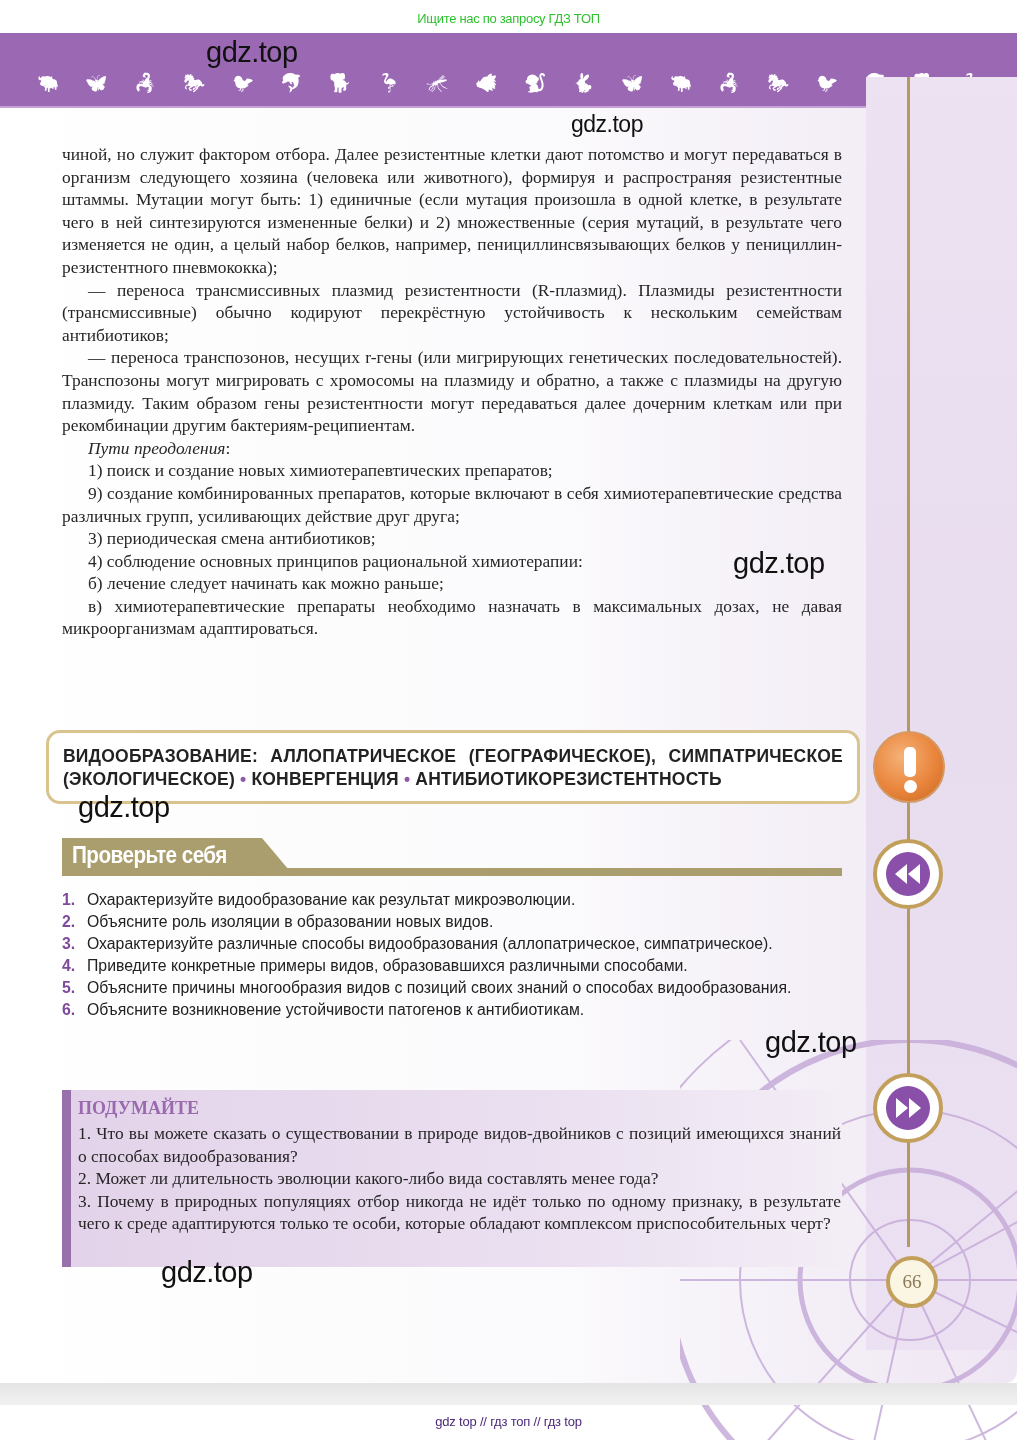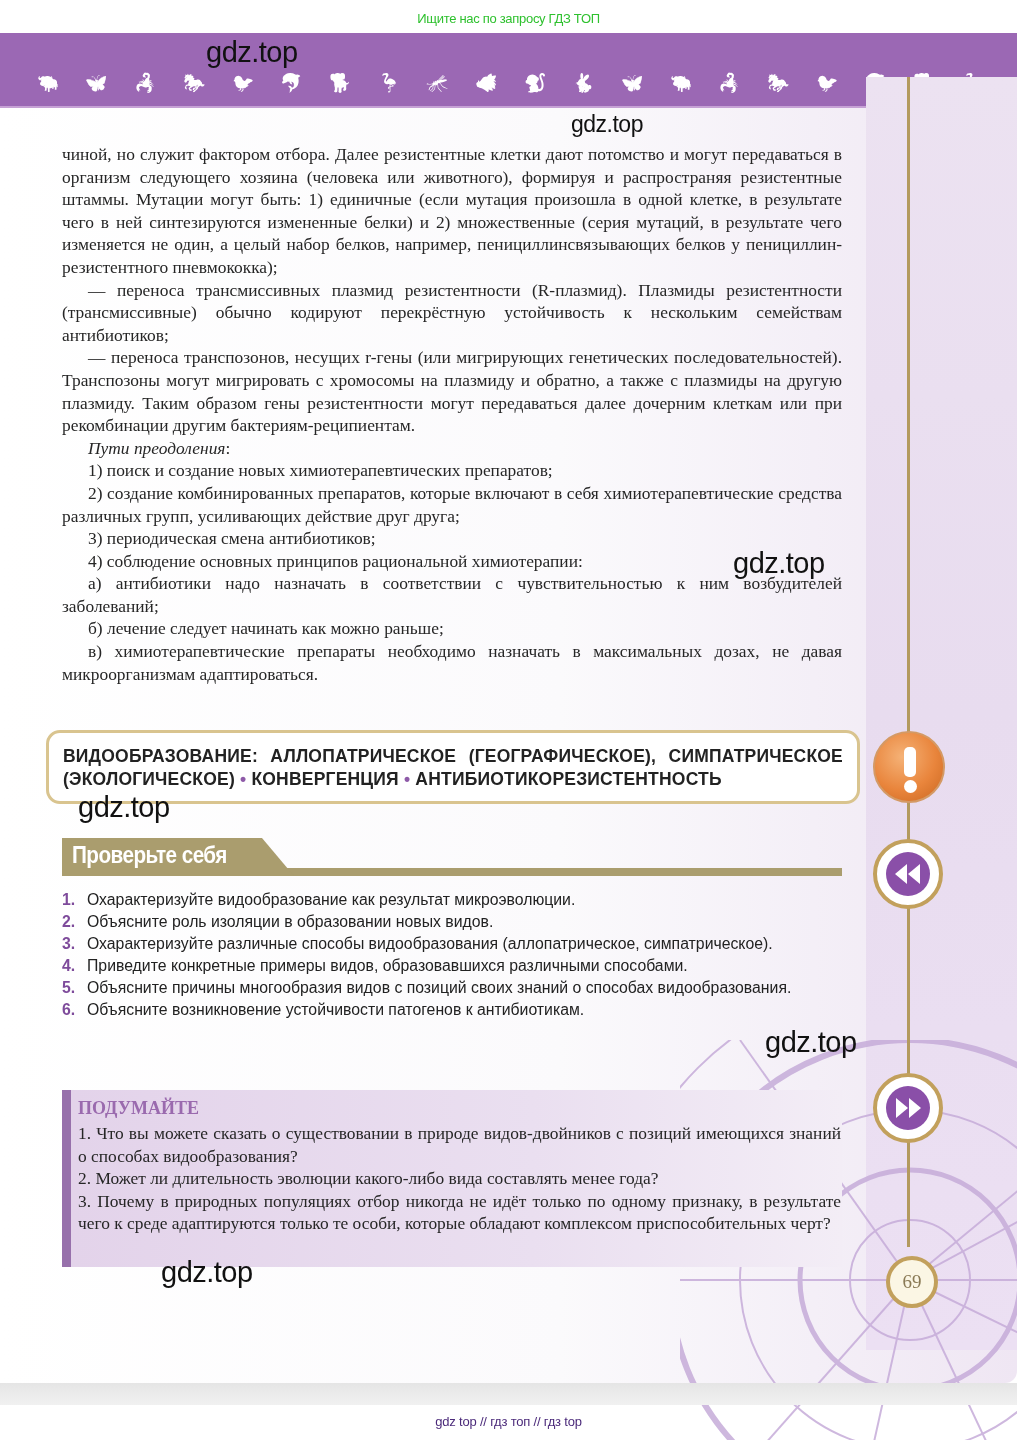--- a/index.html
+++ b/index.html
@@ -132,24 +132,23 @@
 
 <div class="watermark" style="left:206px; top:36px;">gdz.top</div>
 <div class="watermark sm" style="left:571px; top:111px;">gdz.top</div>
 
 <div class="body-text" style="top:143px;">
   <p>чиной, но служит фактором отбора. Далее резистентные клетки дают потомство и могут передаваться в организм следующего хозяина (человека или животного), формируя и рас­пространяя резистентные штаммы. Мутации могут быть: 1) единичные (если мутация произошла в одной клетке, в результате чего в ней синтезируются измененные белки) и 2) множественные (серия мутаций, в результате чего изменяется не один, а целый набор белков, например, пенициллинсвязывающих белков у пенициллин-резистентного пнев­мококка);</p>
   <p class="ind">— переноса трансмиссивных плазмид резистентности (R-плазмид). Плазмиды рези­стентности (трансмиссивные) обычно кодируют перекрёстную устойчивость к несколь­ким семействам антибиотиков;</p>
   <p class="ind">— переноса транспозонов, несущих r-гены (или мигрирующих генетических последо­вательностей). Транспозоны могут мигрировать с хромосомы на плазмиду и обратно, а также с плазмиды на другую плазмиду. Таким образом гены резистентности могут пере­даваться далее дочерним клеткам или при рекомбинации другим бактериям-реципиентам.</p>
   <p class="ind"><span class="italic">Пути преодоления</span><span>:</span></p>
   <p class="ind">1) поиск и создание новых химиотерапевтических препаратов;</p>
-  <p class="ind">2) создание комбинированных препаратов, которые включают в себя химиотерапевти­ческие средства различных групп, усиливающих действие друг друга;</p>
+  <p class="ind">9) создание комбинированных препаратов, которые включают в себя химиотерапевти­ческие средства различных групп, усиливающих действие друг друга;</p>
   <p class="ind">3) периодическая смена антибиотиков;</p>
   <p class="ind">4) соблюдение основных принципов рациональной химиотерапии:</p>
-  <p class="ind">а) антибиотики надо назначать в соответствии с чувствительностью к ним возбудите­лей заболеваний;</p>
   <p class="ind">б) лечение следует начинать как можно раньше;</p>
   <p class="ind">в) химиотерапевтические препараты необходимо назначать в максимальных дозах, не давая микроорганизмам адаптироваться.</p>
 </div>
 
 <div class="watermark" style="left:733px; top:547px;">gdz.top</div>
 
 <div class="keywords-box">
   <span>ВИДООБРАЗОВАНИЕ: АЛЛОПАТРИЧЕСКОЕ (ГЕОГРАФИЧЕСКОЕ), СИМПАТРИ­ЧЕСКОЕ (ЭКОЛОГИЧЕСКОЕ)</span><span class="dot"> • </span><span>КОНВЕРГЕНЦИЯ</span><span class="dot"> • </span><span>АНТИБИОТИКОРЕЗИСТЕНТНОСТЬ</span>
 </div>
 
@@ -215,16 +214,16 @@
 
 <div class="think-box">
   <div class="think-title">ПОДУМАЙТЕ</div>
   <div class="think-text">1. Что вы можете сказать о существовании в природе видов-двойников с позиций име­ющихся знаний о способах видообразования?</div>
   <div class="think-text">2. Может ли длительность эволюции какого-либо вида составлять менее года?</div>
   <div class="think-text">3. Почему в природных популяциях отбор никогда не идёт только по одному признаку, в результате чего к среде адаптируются только те особи, которые обладают комплексом приспособительных черт?</div>
 </div>
 
 <div class="watermark" style="left:161px; top:1256px;">gdz.top</div>
 
-<div class="page-num">69</div>
+<div class="page-num">66</div>
 
 <div class="bottom-strip"></div>
 <div class="footer-links">gdz top  //  гдз топ  //  гдз top</div>
 
 </body></html>

